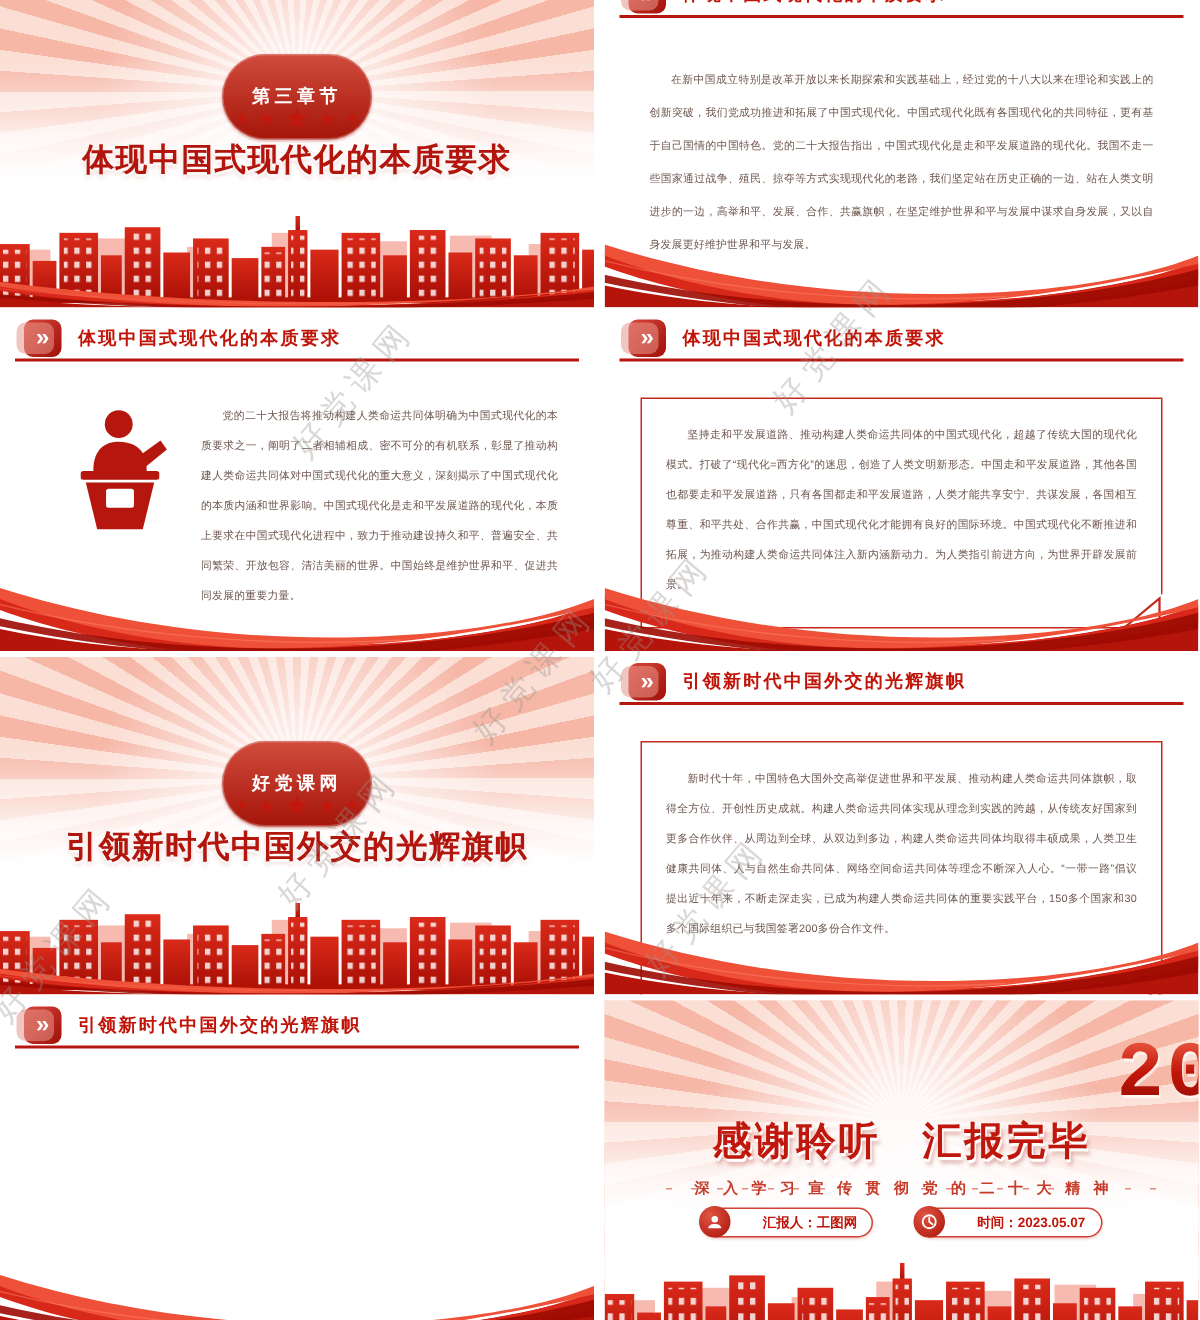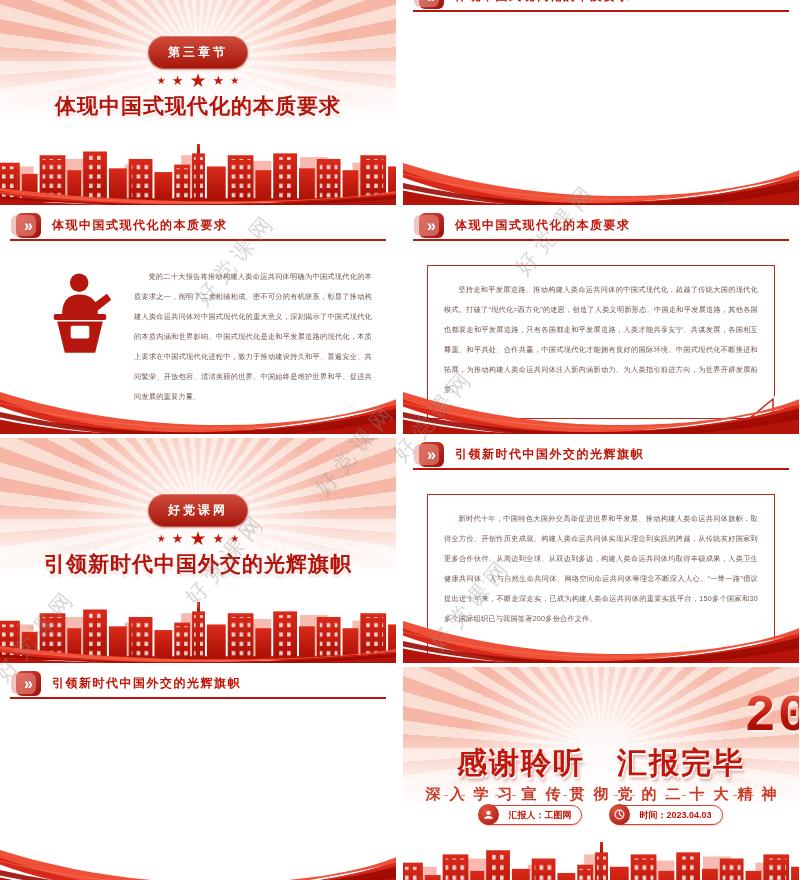--- a/index.html
+++ b/index.html
@@ -10,21 +10,21 @@
   .slide{position:relative;overflow:hidden;background:#fff;}
 
   
   .cover{background:
       linear-gradient(180deg, rgba(255,255,255,0) 26%, rgba(255,255,255,.85) 52%, #ffffff 62%),
       radial-gradient(circle at 50% 38%, rgba(255,255,255,.85) 0 10%, rgba(255,255,255,0) 55%),
       repeating-conic-gradient(from -90deg at 50% 36%, #f6b7a7 0 4deg, #fbded4 4deg 8deg),
       #fbe3db;}
   .chapter-badge{position:absolute;top:56px;left:50%;transform:translateX(-50%);
       background:linear-gradient(180deg,#d14c3c,#a5150a);color:#fff;font-size:12px;
-      font-weight:700;letter-spacing:3px;padding:8px 20px;border-radius:999px;
+      font-weight:700;letter-spacing:3px;padding:20px 20px;border-radius:999px;
       box-shadow:inset 0 0 0 1px rgba(255,255,255,.25),0 1px 2px rgba(150,20,10,.4);white-space:nowrap;}
   .stars{position:absolute;top:90px;left:0;width:100%;text-align:center;color:#c3170c;line-height:20px;}
   .stars span{vertical-align:middle;margin:0 3px;font-size:10px;}
   .stars .s2{font-size:13px;} .stars .s3{font-size:19px;}
   .cover-title{position:absolute;top:112px;left:0;width:100%;text-align:center;
       font-size:21px;font-weight:900;color:#b2150c;letter-spacing:1px;
       text-shadow:0 2px 1px rgba(255,255,255,.85),0 3px 3px rgba(170,30,15,.2);white-space:nowrap;}
   .skyline{position:absolute;left:0;bottom:3px;width:100%;height:58px;}
   .ribbon-sm{position:absolute;left:0;bottom:0;width:100%;height:17px;}
 
@@ -51,29 +51,29 @@
   .p7 p{margin:0;line-height:18px;}
   .ribbon{position:absolute;left:0;bottom:0;width:100%;height:42px;z-index:3;}
 
   
   .end-num{position:absolute;top:20px;left:12px;width:100%;text-align:right;
       font-size:52px;font-weight:900;font-family:Liberation Mono, monospace;
       background:linear-gradient(180deg,#f06048 5%,#c01508 48%,#8f0b03 95%);
       -webkit-background-clip:text;background-clip:text;color:transparent;
       filter:drop-shadow(1px 2px 0 rgba(255,255,255,.65));letter-spacing:2px;}
   .end-title{position:absolute;top:76px;left:0;width:100%;text-align:center;
-      font-size:30px;font-weight:900;color:#c0170d;letter-spacing:2px;white-space:nowrap;
+      font-size:26px;font-weight:900;color:#c0170d;letter-spacing:2px;white-space:nowrap;
       text-shadow:1px 2px 0 #ffffff,2px 4px 3px rgba(160,25,12,.35);}
   .end-sub{position:absolute;top:118px;left:0;width:100%;text-align:center;
-      font-size:15px;font-weight:700;color:#c63b2a;letter-spacing:9px;text-indent:9px;
+      font-size:10px;font-weight:700;color:#c63b2a;letter-spacing:9px;text-indent:9px;
       background-image:repeating-linear-gradient(90deg,rgba(214,90,72,0) 0 13px,rgba(214,90,72,.7) 13px 17px);
       background-size:86% 1px;background-position:center 55%;background-repeat:no-repeat;white-space:nowrap;}
   .badges{position:absolute;top:138px;left:0;width:100%;display:flex;
       justify-content:center;gap:28px;}
-  .pill{position:relative;height:18px;line-height:18px;padding:0 10px 0 28px;
+  .pill{position:relative;height:18px;line-height:18px;padding:0 10px 0 40px;
       border:1px solid #d24335;border-radius:999px;color:#c01508;font-size:9px;
       font-weight:700;background:#fff;box-shadow:0 1px 2px rgba(180,40,25,.25);white-space:nowrap;}
   .picon{position:absolute;left:-2px;top:-2px;width:21px;height:21px;border-radius:50%;
       background:radial-gradient(circle at 35% 30%,#e05543,#a81208);display:flex;
       align-items:center;justify-content:center;}
   .picon svg{width:13px;height:13px;}
   .end .skyline{height:64px;bottom:-14px;}
 
   
   .wm{position:absolute;color:rgba(150,146,144,.36);font-size:22px;letter-spacing:6px;
@@ -167,20 +167,21 @@
         <use href="#ribbon-g"></use>
       </svg>
   </div>
 
   <div class="slide">
     <div class="chead">
       <span class="hicon">»</span>
       <span class="ctitle">体现中国式现代化的本质要求</span>
       <div class="cline"></div>
     </div>
+    <div class="ptext body-wide">在新中国成立特别是改革开放以来长期探索和实践基础上，经过党的十八大以来在理论和实践上的创新突破，我们党成功推进和拓展了中国式现代化。中国式现代化既有各国现代化的共同特征，更有基于自己国情的中国特色。党的二十大报告指出，中国式现代化是走和平发展道路的现代化。我国不走一些国家通过战争、殖民、掠夺等方式实现现代化的老路，我们坚定站在历史正确的一边、站在人类文明进步的一边，高举和平、发展、合作、共赢旗帜，在坚定维护世界和平与发展中谋求自身发展，又以自身发展更好维护世界和平与发展。</div>
     <svg class="ribbon" viewBox="0 0 400 46" preserveAspectRatio="none">
         <use href="#ribbon-g"></use>
       </svg>
   </div>
 
   <div class="slide">
     <div class="chead">
       <span class="hicon">»</span>
       <span class="ctitle">体现中国式现代化的本质要求</span>
       <div class="cline"></div>
@@ -275,21 +276,21 @@
         </span>
         <span>汇报人：工图网</span>
       </span>
       <span class="pill">
         <span class="picon">
           <svg viewBox="0 0 24 24">
               <circle cx="12" cy="12" r="8" fill="none" stroke="#fff" stroke-width="2.2"></circle>
               <path d="M12,7 L12,12 L16,15" stroke="#fff" stroke-width="2.2" fill="none" stroke-linecap="round"></path>
             </svg>
         </span>
-        <span>时间：2023.04.03</span>
+        <span>时间：2023.05.07</span>
       </span>
     </div>
     <svg class="skyline" viewBox="0 0 400 62" preserveAspectRatio="none">
         <use href="#skyline-g"></use>
       </svg>
   </div>
 </div>
 
 <span class="wm" style="left:180px;top:244px;">好党课网</span>
 <span class="wm" style="left:500px;top:214px;">好党课网</span>

